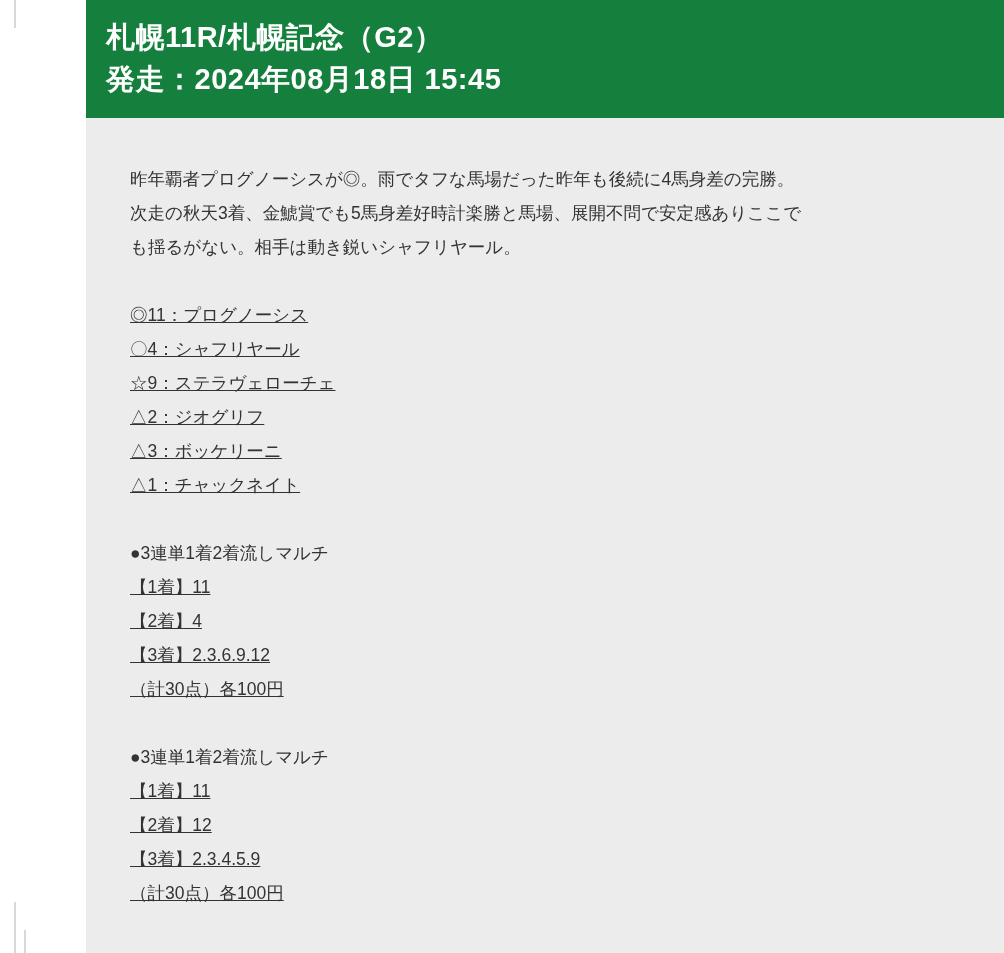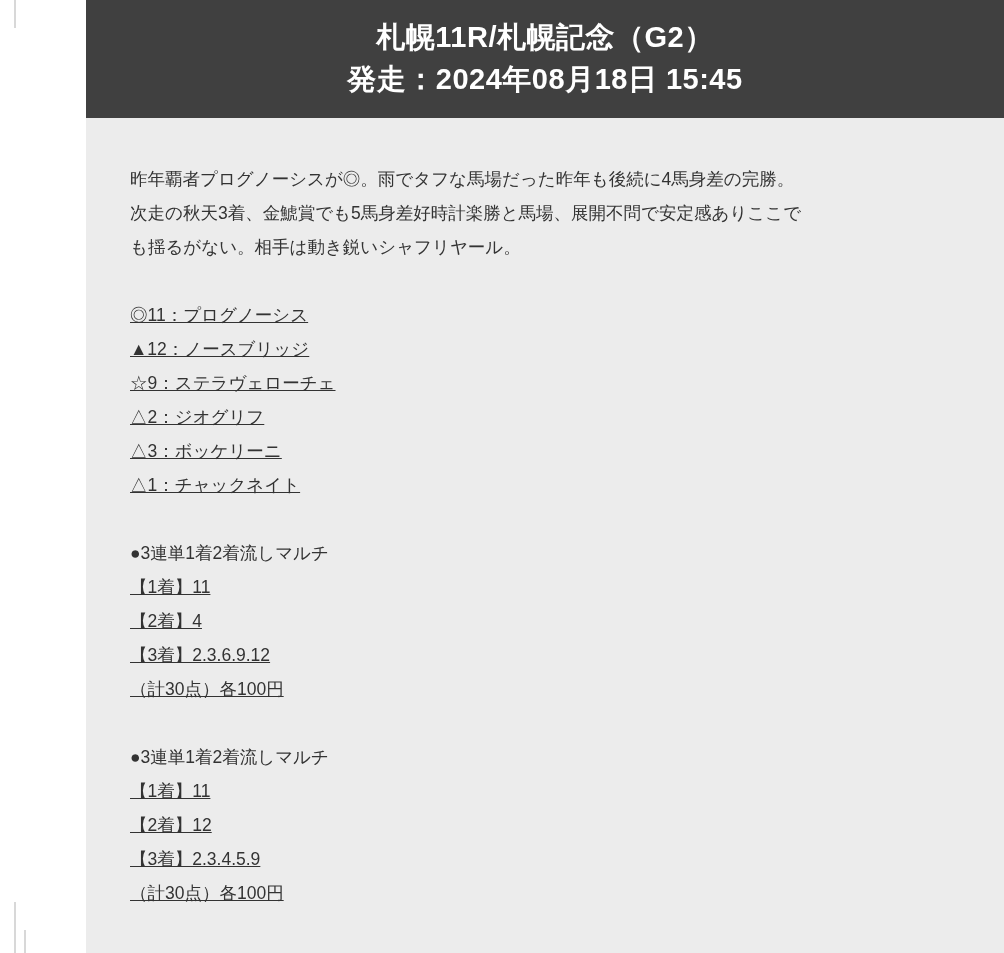--- a/index.html
+++ b/index.html
@@ -55,26 +55,26 @@
 
   .card {
     position: absolute;
     left: 86px;
     top: 0;
     width: 918px;
     height: 953px;
     background: #ececec;
   }
   .header {
-    background: #404040;
+    background: #15803d;
     color: #ffffff;
     width: 100%;
     box-sizing: border-box;
     padding: 16px 20px 18px 20px;
-    text-align: center;
+    text-align: left;
   }
   .header .line {
     font-size: 29px;
     line-height: 42px;
     font-weight: bold;
     letter-spacing: 0.5px;
   }
   .body {
     padding: 44px 32px 0 44px;
     color: #333333;
@@ -121,21 +121,21 @@
       <div>
         <p class="para">昨年覇者プログノーシスが◎。雨でタフな馬場だった昨年も後続に4馬身差の完勝。</p>
         <p class="para">次走の秋天3着、金鯱賞でも5馬身差好時計楽勝と馬場、展開不問で安定感ありここで</p>
         <p class="para">も揺るがない。相手は動き鋭いシャフリヤール。</p>
       </div>
 
       <div class="blank-line"></div>
 
       <div>
         <p class="pick-line">◎11：プログノーシス</p>
-        <p class="pick-line">▲12：ノースブリッジ</p>
+        <p class="pick-line">〇4：シャフリヤール</p>
         <p class="pick-line">☆9：ステラヴェローチェ</p>
         <p class="pick-line">△2：ジオグリフ</p>
         <p class="pick-line">△3：ボッケリーニ</p>
         <p class="pick-line">△1：チャックネイト</p>
       </div>
 
       <div class="blank-line"></div>
 
       <div>
         <p class="section-head">●3連単1着2着流しマルチ</p>

